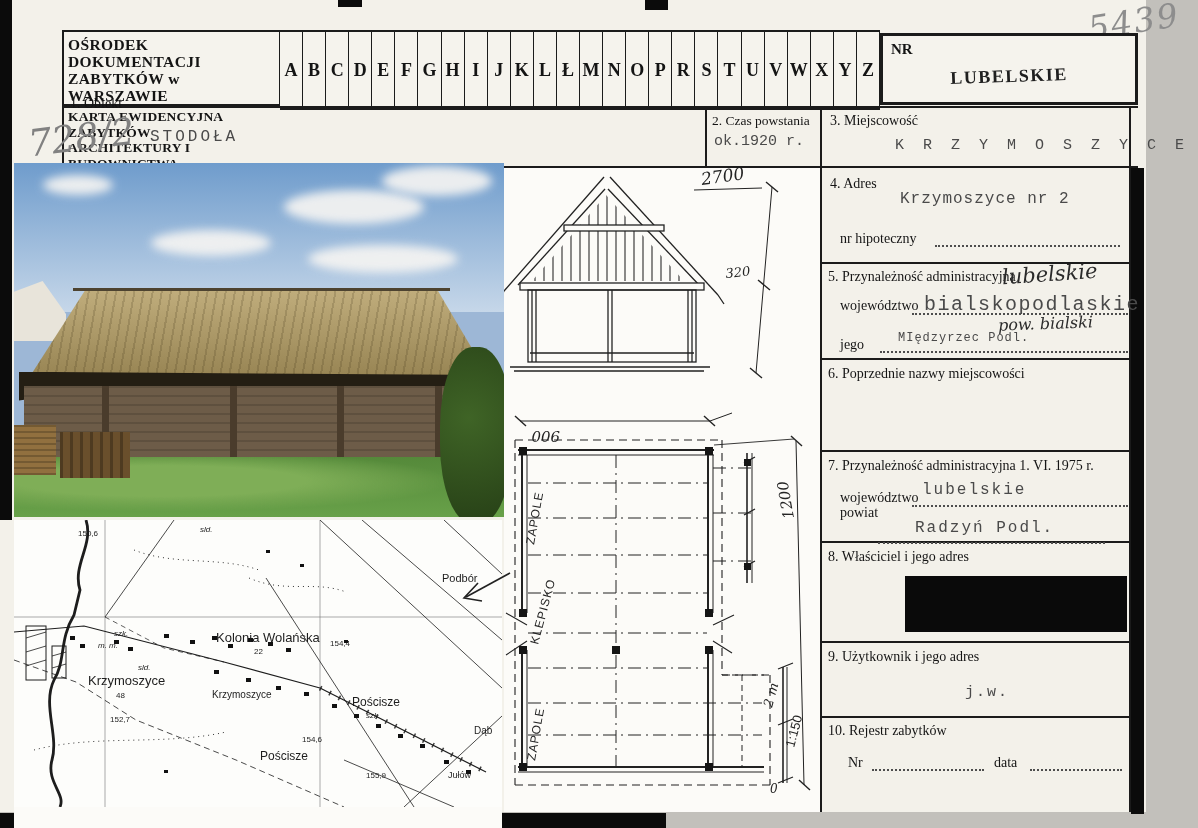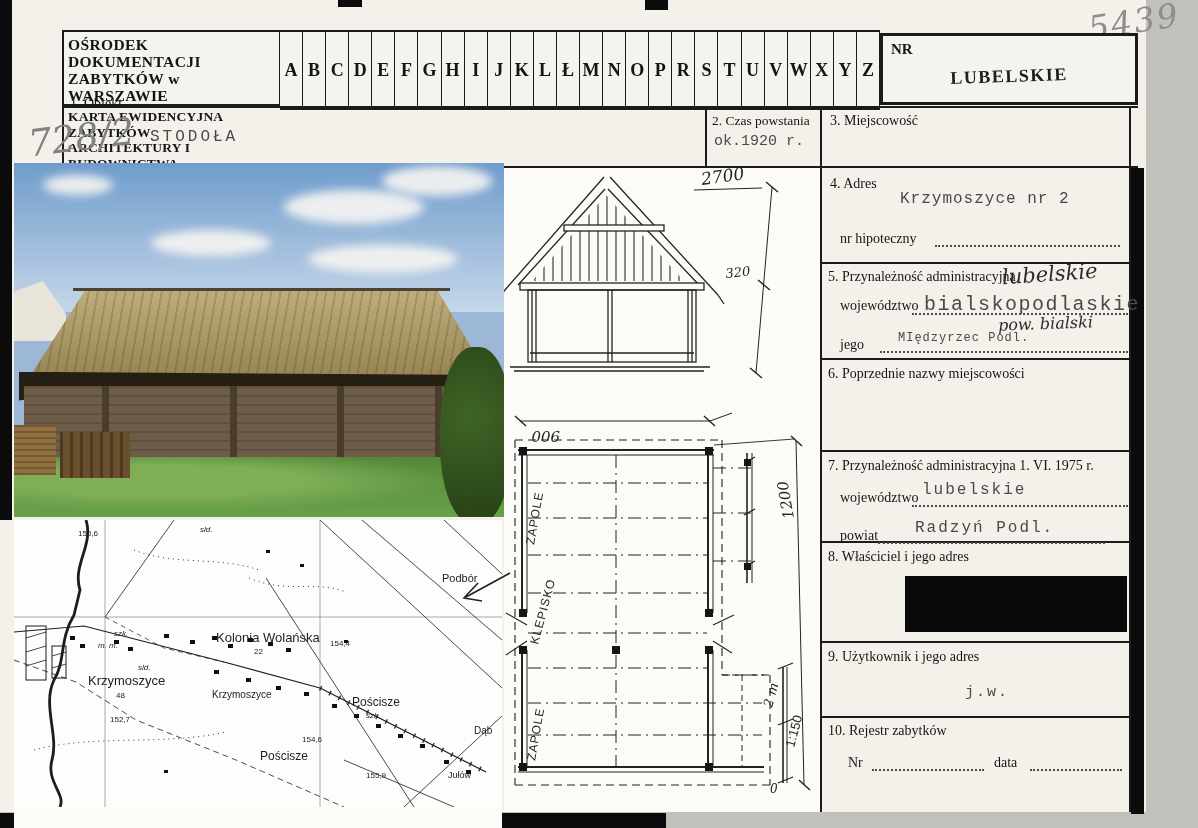--- a/index.html
+++ b/index.html
@@ -129,20 +129,21 @@
   <div class="line" style="left:820px;top:450px;width:311px;height:2px;"></div>
   <div class="line" style="left:820px;top:541px;width:311px;height:2px;"></div>
   <div class="line" style="left:820px;top:641px;width:311px;height:2px;"></div>
   <div class="line" style="left:820px;top:716px;width:311px;height:2px;"></div>
 
   <div class="flabel" style="left:70px;top:96px;">1. Obiekt</div>
   <div class="typed" style="left:150px;top:128px;font-size:16px;letter-spacing:3px;">STODOŁA</div>
   <div class="flabel" style="left:712px;top:113px;font-size:13.5px;">2. Czas powstania</div>
   <div class="typed" style="left:714px;top:133px;font-size:15px;">ok.1920 r.</div>
   <div class="flabel" style="left:830px;top:113px;">3. Miejscowość</div>
+  <div class="typed" style="left:895px;top:137px;font-size:15px;letter-spacing:5px;">K R Z Y M O S Z Y C E</div>
 
   <div class="flabel" style="left:830px;top:176px;">4. Adres</div>
   <div class="typed" style="left:900px;top:190px;font-size:16px;letter-spacing:1px;">Krzymoszyce nr 2</div>
   <div class="flabel" style="left:840px;top:231px;">nr hipoteczny</div>
   <div class="dots" style="left:935px;top:244px;width:185px;"></div>
 
   <div class="flabel" style="left:828px;top:269px;">5. Przynależność administracyjna</div>
   <div class="ink" style="left:1002px;top:262px;font-size:21px;transform:rotate(-4deg);">lubelskie</div>
   <div class="flabel" style="left:840px;top:298px;">województwo</div>
   <div class="typed" style="left:924px;top:293px;font-size:20px;letter-spacing:1.5px;">bialskopodlaskie</div>
@@ -151,21 +152,21 @@
   <div class="flabel" style="left:840px;top:337px;">jego</div>
   <div class="typed" style="left:898px;top:331px;font-size:12px;letter-spacing:1px;">MIędzyrzec Podl.</div>
   <div class="dots" style="left:880px;top:350px;width:248px;"></div>
 
   <div class="flabel" style="left:828px;top:366px;">6. Poprzednie nazwy miejscowości</div>
 
   <div class="flabel" style="left:828px;top:458px;">7. Przynależność administracyjna 1. VI. 1975 r.</div>
   <div class="flabel" style="left:840px;top:490px;">województwo</div>
   <div class="typed" style="left:922px;top:481px;font-size:16px;letter-spacing:2px;">lubelskie</div>
   <div class="dots" style="left:912px;top:504px;width:216px;"></div>
-  <div class="flabel" style="left:840px;top:528px;">powiat</div>
+  <div class="flabel" style="left:840px;top:505px;">powiat</div>
   <div class="typed" style="left:915px;top:519px;font-size:16px;letter-spacing:2px;">Radzyń Podl.</div>
   <div class="dots" style="left:878px;top:541px;width:227px;"></div>
 
   <div class="flabel" style="left:828px;top:549px;">8. Właściciel i jego adres</div>
   <div class="abs redact"></div>
 
   <div class="flabel" style="left:828px;top:649px;">9. Użytkownik i jego adres</div>
   <div class="typed" style="left:965px;top:684px;font-size:15px;letter-spacing:2px;">j.w.</div>
 
   <div class="flabel" style="left:828px;top:723px;">10. Rejestr zabytków</div>

